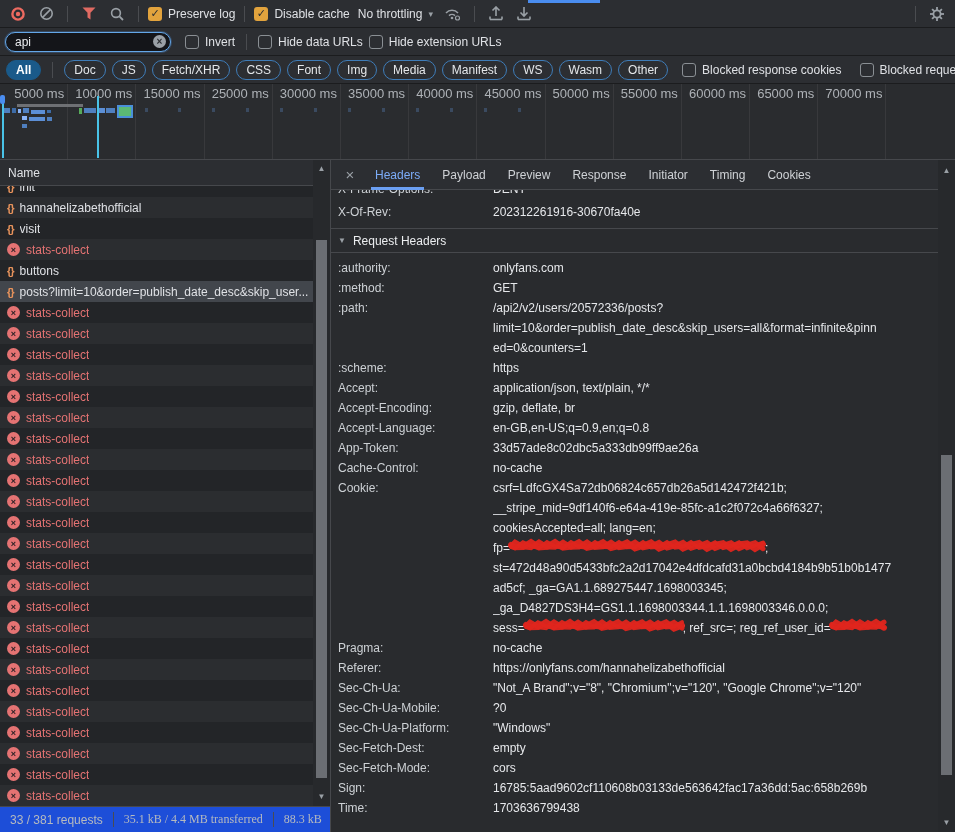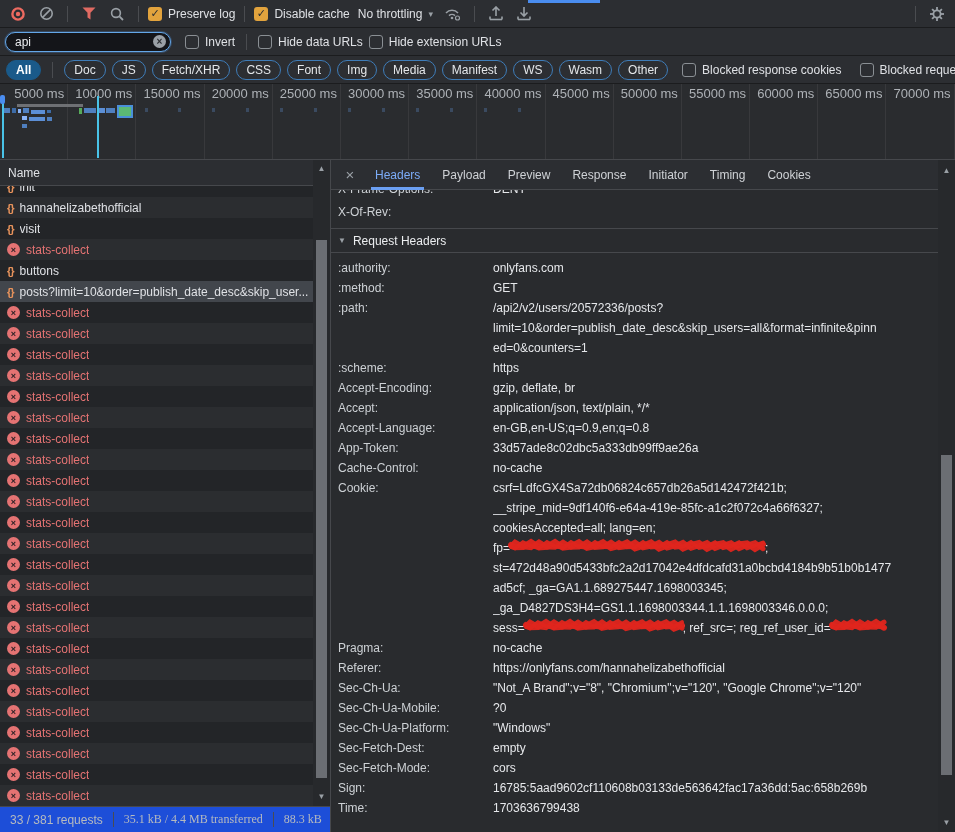--- a/index.html
+++ b/index.html
@@ -211,21 +211,20 @@
       <span>Blocked requests</span>
     </label>
 
   </div>
 
   <div id="overview">
     <div class="ovcols" id="ovcols">
         <div class="ovcol"><span>5000 ms</span></div>
         <div class="ovcol"><span>10000 ms</span></div>
         <div class="ovcol"><span>15000 ms</span></div>
-        <div class="ovcol"><span>20000 ms</span></div>
         <div class="ovcol"><span>25000 ms</span></div>
         <div class="ovcol"><span>30000 ms</span></div>
         <div class="ovcol"><span>35000 ms</span></div>
         <div class="ovcol"><span>40000 ms</span></div>
         <div class="ovcol"><span>45000 ms</span></div>
         <div class="ovcol"><span>50000 ms</span></div>
         <div class="ovcol"><span>55000 ms</span></div>
         <div class="ovcol"><span>60000 ms</span></div>
         <div class="ovcol"><span>65000 ms</span></div>
         <div class="ovcol"><span>70000 ms</span></div>
@@ -421,20 +420,21 @@
       </div>
     <div id="detail">
       <div class="sliver">
         <div class="hrow">
           <span class="hname">X-Frame-Options:</span>
           <span class="hval">DENY</span>
         </div>
       </div>
       <div class="hrow row24">
         <span class="hname">X-Of-Rev:</span>
+        <span class="hval">202312261916-30670fa40e</span>
       </div>
       <div class="spacer4"></div>
       <div class="section-h">
         <span class="tri">▼</span>
         <span>Request Headers</span>
       </div>
       <div class="hdrs" id="hdrs">
           <div class="hrow">
             <span class="hname">:authority:</span>
             <div class="hval">onlyfans.com</div>
@@ -449,26 +449,26 @@
               <div class="vline">/api2/v2/users/20572336/posts?</div>
               <div class="vline">limit=10&amp;order=publish_date_desc&amp;skip_users=all&amp;format=infinite&amp;pinn</div>
               <div class="vline">ed=0&amp;counters=1</div>
             </div>
           </div>
           <div class="hrow">
             <span class="hname">:scheme:</span>
             <div class="hval">https</div>
           </div>
           <div class="hrow">
+            <span class="hname">Accept:</span>
+            <div class="hval">application/json, text/plain, */*</div>
+          </div>
+          <div class="hrow">
             <span class="hname">Accept-Encoding:</span>
             <div class="hval">gzip, deflate, br</div>
-          </div>
-          <div class="hrow">
-            <span class="hname">Accept:</span>
-            <div class="hval">application/json, text/plain, */*</div>
           </div>
           <div class="hrow">
             <span class="hname">Accept-Language:</span>
             <div class="hval">en-GB,en-US;q=0.9,en;q=0.8</div>
           </div>
           <div class="hrow">
             <span class="hname">App-Token:</span>
             <div class="hval">33d57ade8c02dbc5a333db99ff9ae26a</div>
           </div>
           <div class="hrow">

